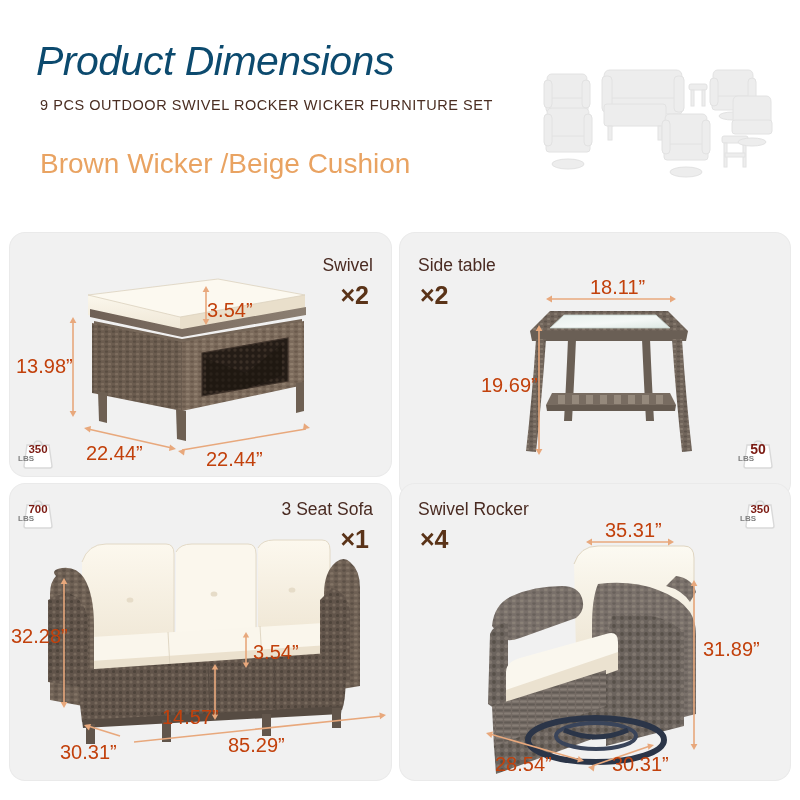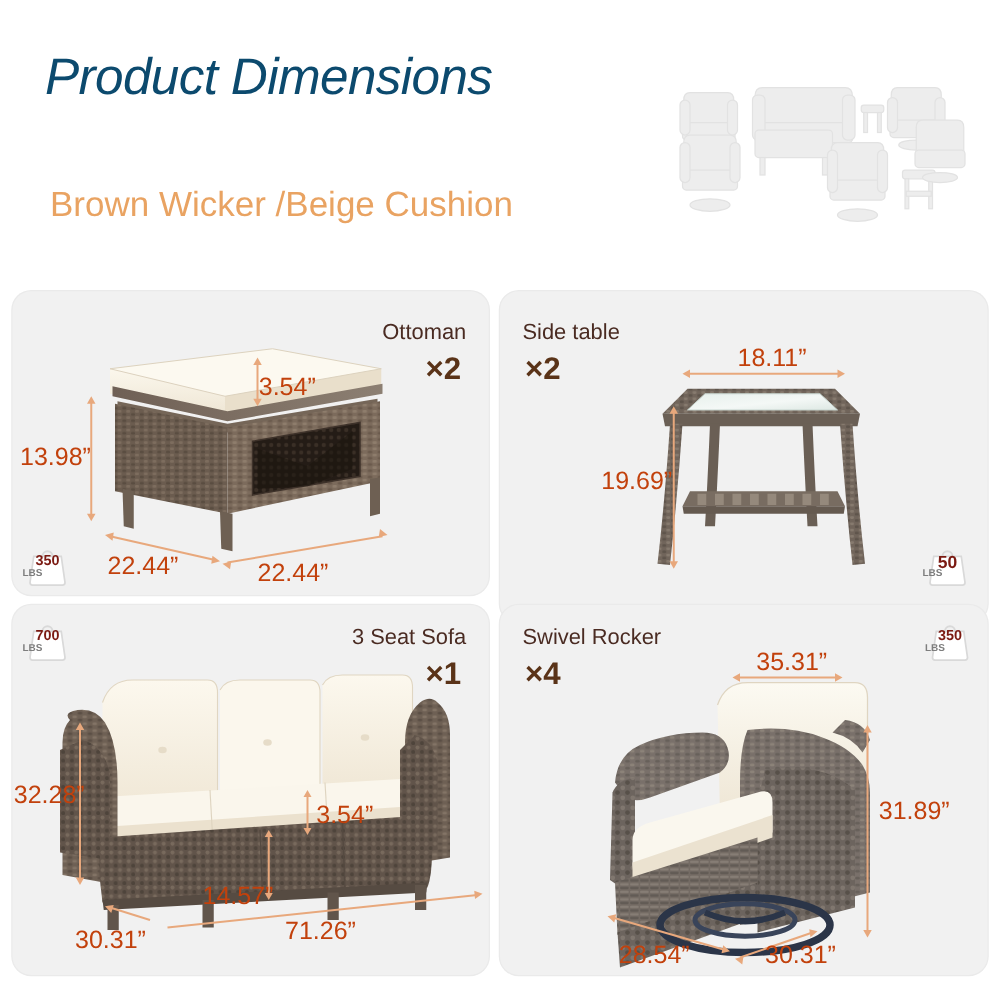--- a/index.html
+++ b/index.html
@@ -65,20 +65,21 @@
 
   svg{overflow:visible;}
 </style>
 </head>
 <body>
 
 <div id="page">
 
   <div id="header">
     <div id="title">Product Dimensions</div>
+    <div id="subtitle">9 PCS OUTDOOR SWIVEL ROCKER WICKER FURNITURE SET</div>
     <div id="colorline">Brown Wicker /Beige Cushion</div>
 
     <svg id="hero" viewBox="0 0 250 145">
       <g fill="#EDEDED" stroke="#E2E2E2" stroke-width="1">
 
         <path d="M78 22 h66 q6 0 6 7 v24 h-78 v-24 q0-7 6-7z"></path>
         <rect x="72" y="50" width="78" height="16" rx="3"></rect>
         <rect x="70" y="28" width="10" height="36" rx="4"></rect>
         <rect x="142" y="28" width="10" height="36" rx="4"></rect>
         <rect x="76" y="66" width="5" height="12"></rect>
@@ -122,21 +123,21 @@
 
         <path d="M206 48 h28 q5 0 5 6 v20 h-38 v-20 q0-6 5-6z"></path>
         <rect x="200" y="72" width="40" height="14" rx="3"></rect>
         <ellipse cx="220" cy="94" rx="14" ry="4"></ellipse>
       </g>
     </svg>
   </div>
 
   <div class="card" id="card-ottoman">
 
-    <div class="card-title" style="right:18px;top:22px;">Ottoman</div>
+    <div class="card-title" style="right:18px;top:22px;">Swivel</div>
     <div class="card-qty" style="right:22px;top:48px;">×2</div>
 
     <div class="weight" style="left:8px;top:197px;">
       <svg width="40" height="40" viewBox="0 0 40 40">
         <path d="M9 15 h22 l3 21 a2 2 0 0 1 -2 2 h-24 a2 2 0 0 1 -2 -2 z" fill="#FFFFFF" stroke="#D9D9D9" stroke-width="1.4"></path>
         <path d="M16 15 a4 4 0 0 1 8 0" fill="none" stroke="#D9D9D9" stroke-width="1.6"></path>
       </svg>
       <div class="w-num">350</div>
       <div class="w-lbs">LBS</div>
     </div>
@@ -370,21 +371,21 @@
           <path d="M205 236 l-3.2 -5.6 h6.4 z"></path>
         <path d="M74 241 l7 -1 l-2 6.4 z"></path>
         <path d="M376 231 l-6.6 -2.4 l0.6 6.6 z"></path>
       </g>
     </svg>
 
     <div class="dim" style="left:1px;top:141px;">32.28”</div>
     <div class="dim" style="left:243px;top:157px;">3.54”</div>
     <div class="dim" style="left:152px;top:222px;">14.57”</div>
     <div class="dim" style="left:50px;top:257px;">30.31”</div>
-    <div class="dim" style="left:218px;top:250px;">71.26”</div>
+    <div class="dim" style="left:218px;top:250px;">85.29”</div>
   </div>
 
   <div class="card" id="card-rocker">
 
     <div class="card-title" style="left:18px;top:15px;">Swivel Rocker</div>
     <div class="card-qty" style="left:20px;top:41px;">×4</div>
 
     <div class="weight" style="right:10px;top:6px;">
       <svg width="40" height="40" viewBox="0 0 40 40">
         <path d="M9 15 h22 l3 21 a2 2 0 0 1 -2 2 h-24 a2 2 0 0 1 -2 -2 z" fill="#FFFFFF" stroke="#D9D9D9" stroke-width="1.4"></path>

